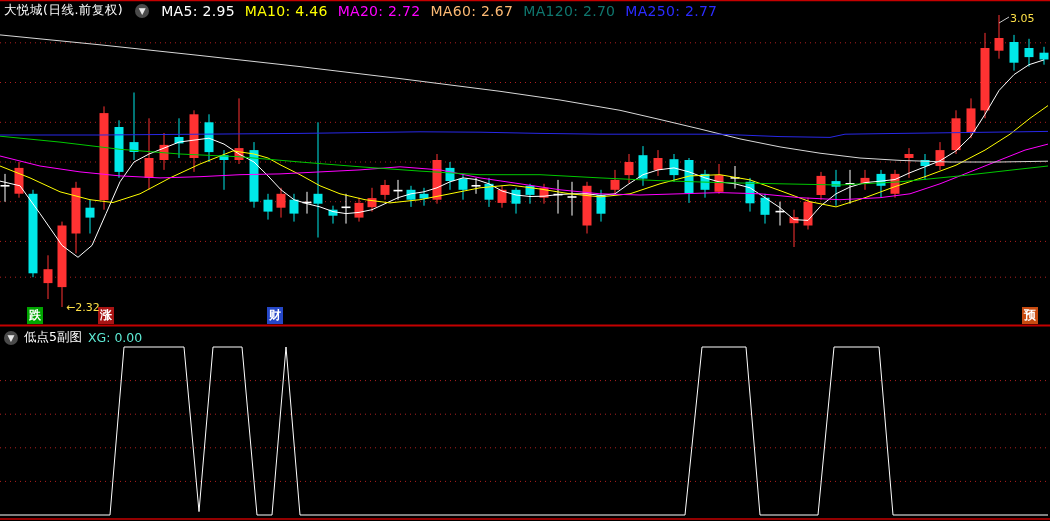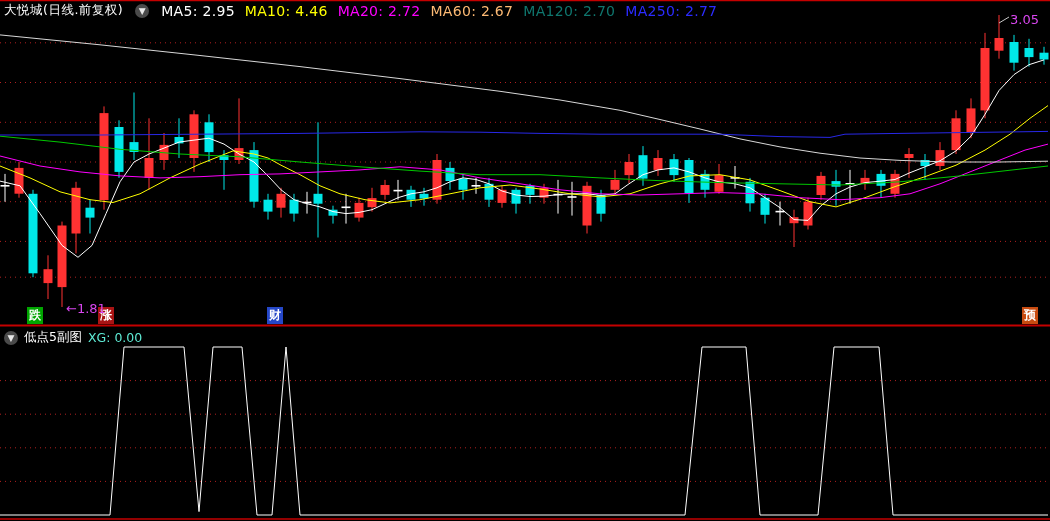--- a/index.html
+++ b/index.html
@@ -9,21 +9,21 @@
   .overlay{position:absolute;z-index:5;white-space:nowrap;}
   #main-header{left:4px;top:2px;display:flex;align-items:center;gap:12px;font-size:12.5px;color:#fff;}
   #main-title{color:#ffffff;letter-spacing:0.5px;}
   .chev{display:inline-flex;align-items:center;justify-content:center;width:14px;height:14px;
         border-radius:50%;background:#4a4a4a;color:#e8e8e8;font-size:9px;line-height:14px;cursor:pointer;}
   #ma-legend{display:flex;gap:10px;font-size:14px;}
   .ma-item{letter-spacing:0.3px;}
   #sub-header{left:4px;top:329px;display:flex;align-items:center;gap:6px;font-size:12.5px;color:#e8e8e8;}
   #sub-title{color:#ffffff;}
   #sub-status{color:#5eead4;}
-  .price-label{color:#d946ef;font-size:13px;}
+  .price-label{color:#fde047;font-size:11px;}
   #low-label{left:66px;top:301px;}
   #high-label{left:1010px;top:12px;}
   #badges .badge{position:absolute;width:16px;height:17px;color:#fff;font-size:12px;font-weight:bold;
         text-align:center;line-height:17px;cursor:pointer;}
 </style>
 </head>
 <body>
 
 <div id="app">
 
@@ -215,21 +215,21 @@
 
   <div id="sub-header" class="overlay">
     <span class="chev">▼</span>
     <span id="sub-title">低点5副图</span>
     <span id="sub-status">
       <span>XG:</span>
       <span>0.00</span>
     </span>
   </div>
 
-  <div id="low-label" class="overlay price-label">←1.81</div>
+  <div id="low-label" class="overlay price-label">←2.32</div>
   <div id="high-label" class="overlay price-label">3.05</div>
 
   <div id="badges">
       <span class="badge" style="left: 27px; top: 307px; background: rgb(0, 165, 0);">跌</span>
       <span class="badge" style="left: 98px; top: 307px; background: rgb(168, 20, 20);">涨</span>
       <span class="badge" style="left: 267px; top: 307px; background: rgb(37, 71, 200);">财</span>
       <span class="badge" style="left: 1022px; top: 307px; background: rgb(200, 75, 16);">预</span>
     </div>
 
 </div>

